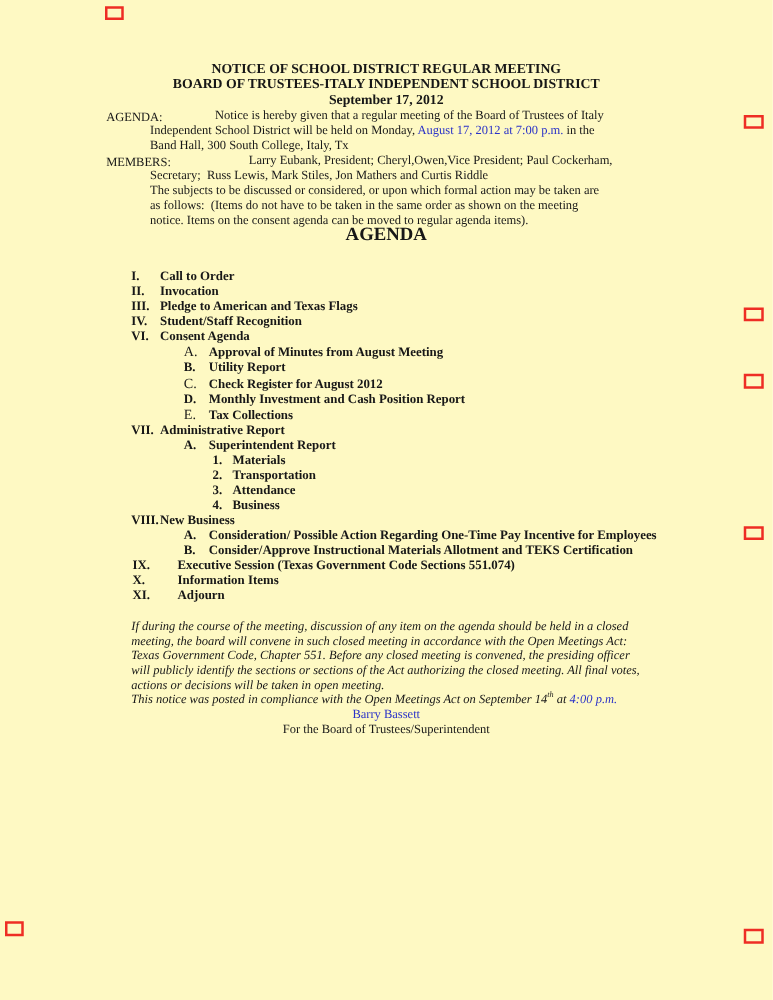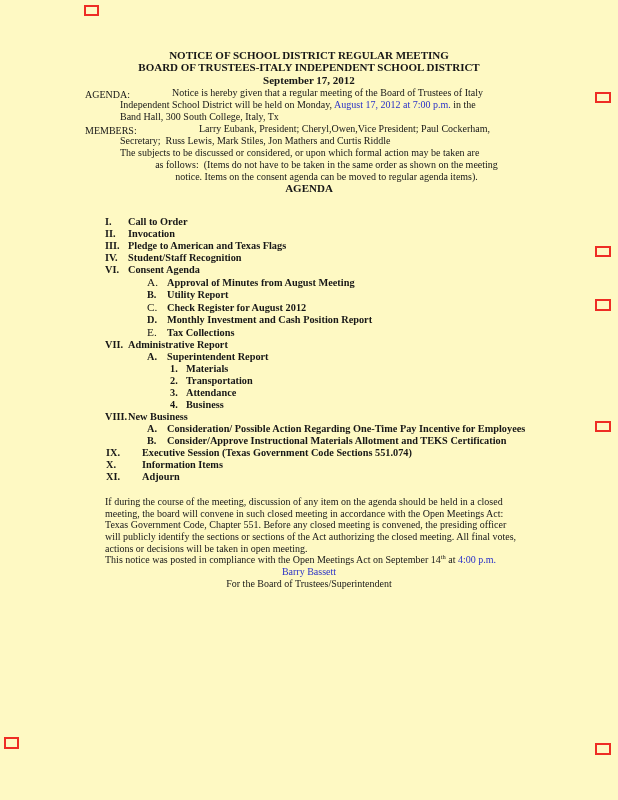--- a/index.html
+++ b/index.html
@@ -15,36 +15,36 @@
   .doc-header{text-align:center;font-weight:bold;font-size:11px;line-height:12.4px;}
 
   
   .notice{position:relative;font-size:10px;line-height:11.9px;margin-top:1px;}
   .nrow{position:relative;}
   .nlabel{position:absolute;left:0;top:2px;}
   .ncontent{margin-left:35px;width:413px;}
   .tline{white-space:pre-wrap;}
   .ind-a{text-indent:52px;}
   .ind-b{text-indent:79px;}
-  .align-center{text-align:center;}
-  .agenda-heading{text-align:center;font-weight:bold;font-size:11px;line-height:12.4px;}
+  .align-center{}
+  .agenda-heading{text-align:center;font-weight:bold;font-size:15px;line-height:12.4px;}
 
   
   .alist{margin-top:21px;font-size:10.3px;line-height:12px;font-weight:bold;}
   .arow{white-space:pre-wrap;}
   .arow .num{display:inline-block;}
   .l1{padding-left:20px;}  .l1 .num{min-width:23px;}
   .l1t{padding-left:21px;} .l1t .num{min-width:36px;}
   .l2{padding-left:62px;}  .l2 .num{min-width:20px;}
   .l3{padding-left:85px;}  .l3 .num{min-width:16px;}
   .num.light{font-weight:normal;font-size:11.3px;line-height:12px;}
   .rest{font-weight:normal;}
 
   
-  .closing{margin-top:13px;padding-left:20px;font-size:10px;line-height:11.7px;}
+  .closing{margin-top:13px;padding-left:20px;font-size:10px;line-height:11.7px;font-style:italic;}
   .signature{text-align:center;font-size:10px;line-height:11.7px;}
 
   .link{color:#2a32c8;}
   sup{font-size:6.5px;line-height:0;}
 
   
   .marker{position:absolute;border:2px solid #ee2d24;box-sizing:border-box;background:transparent;}
 </style>
 </head>
 <body>

